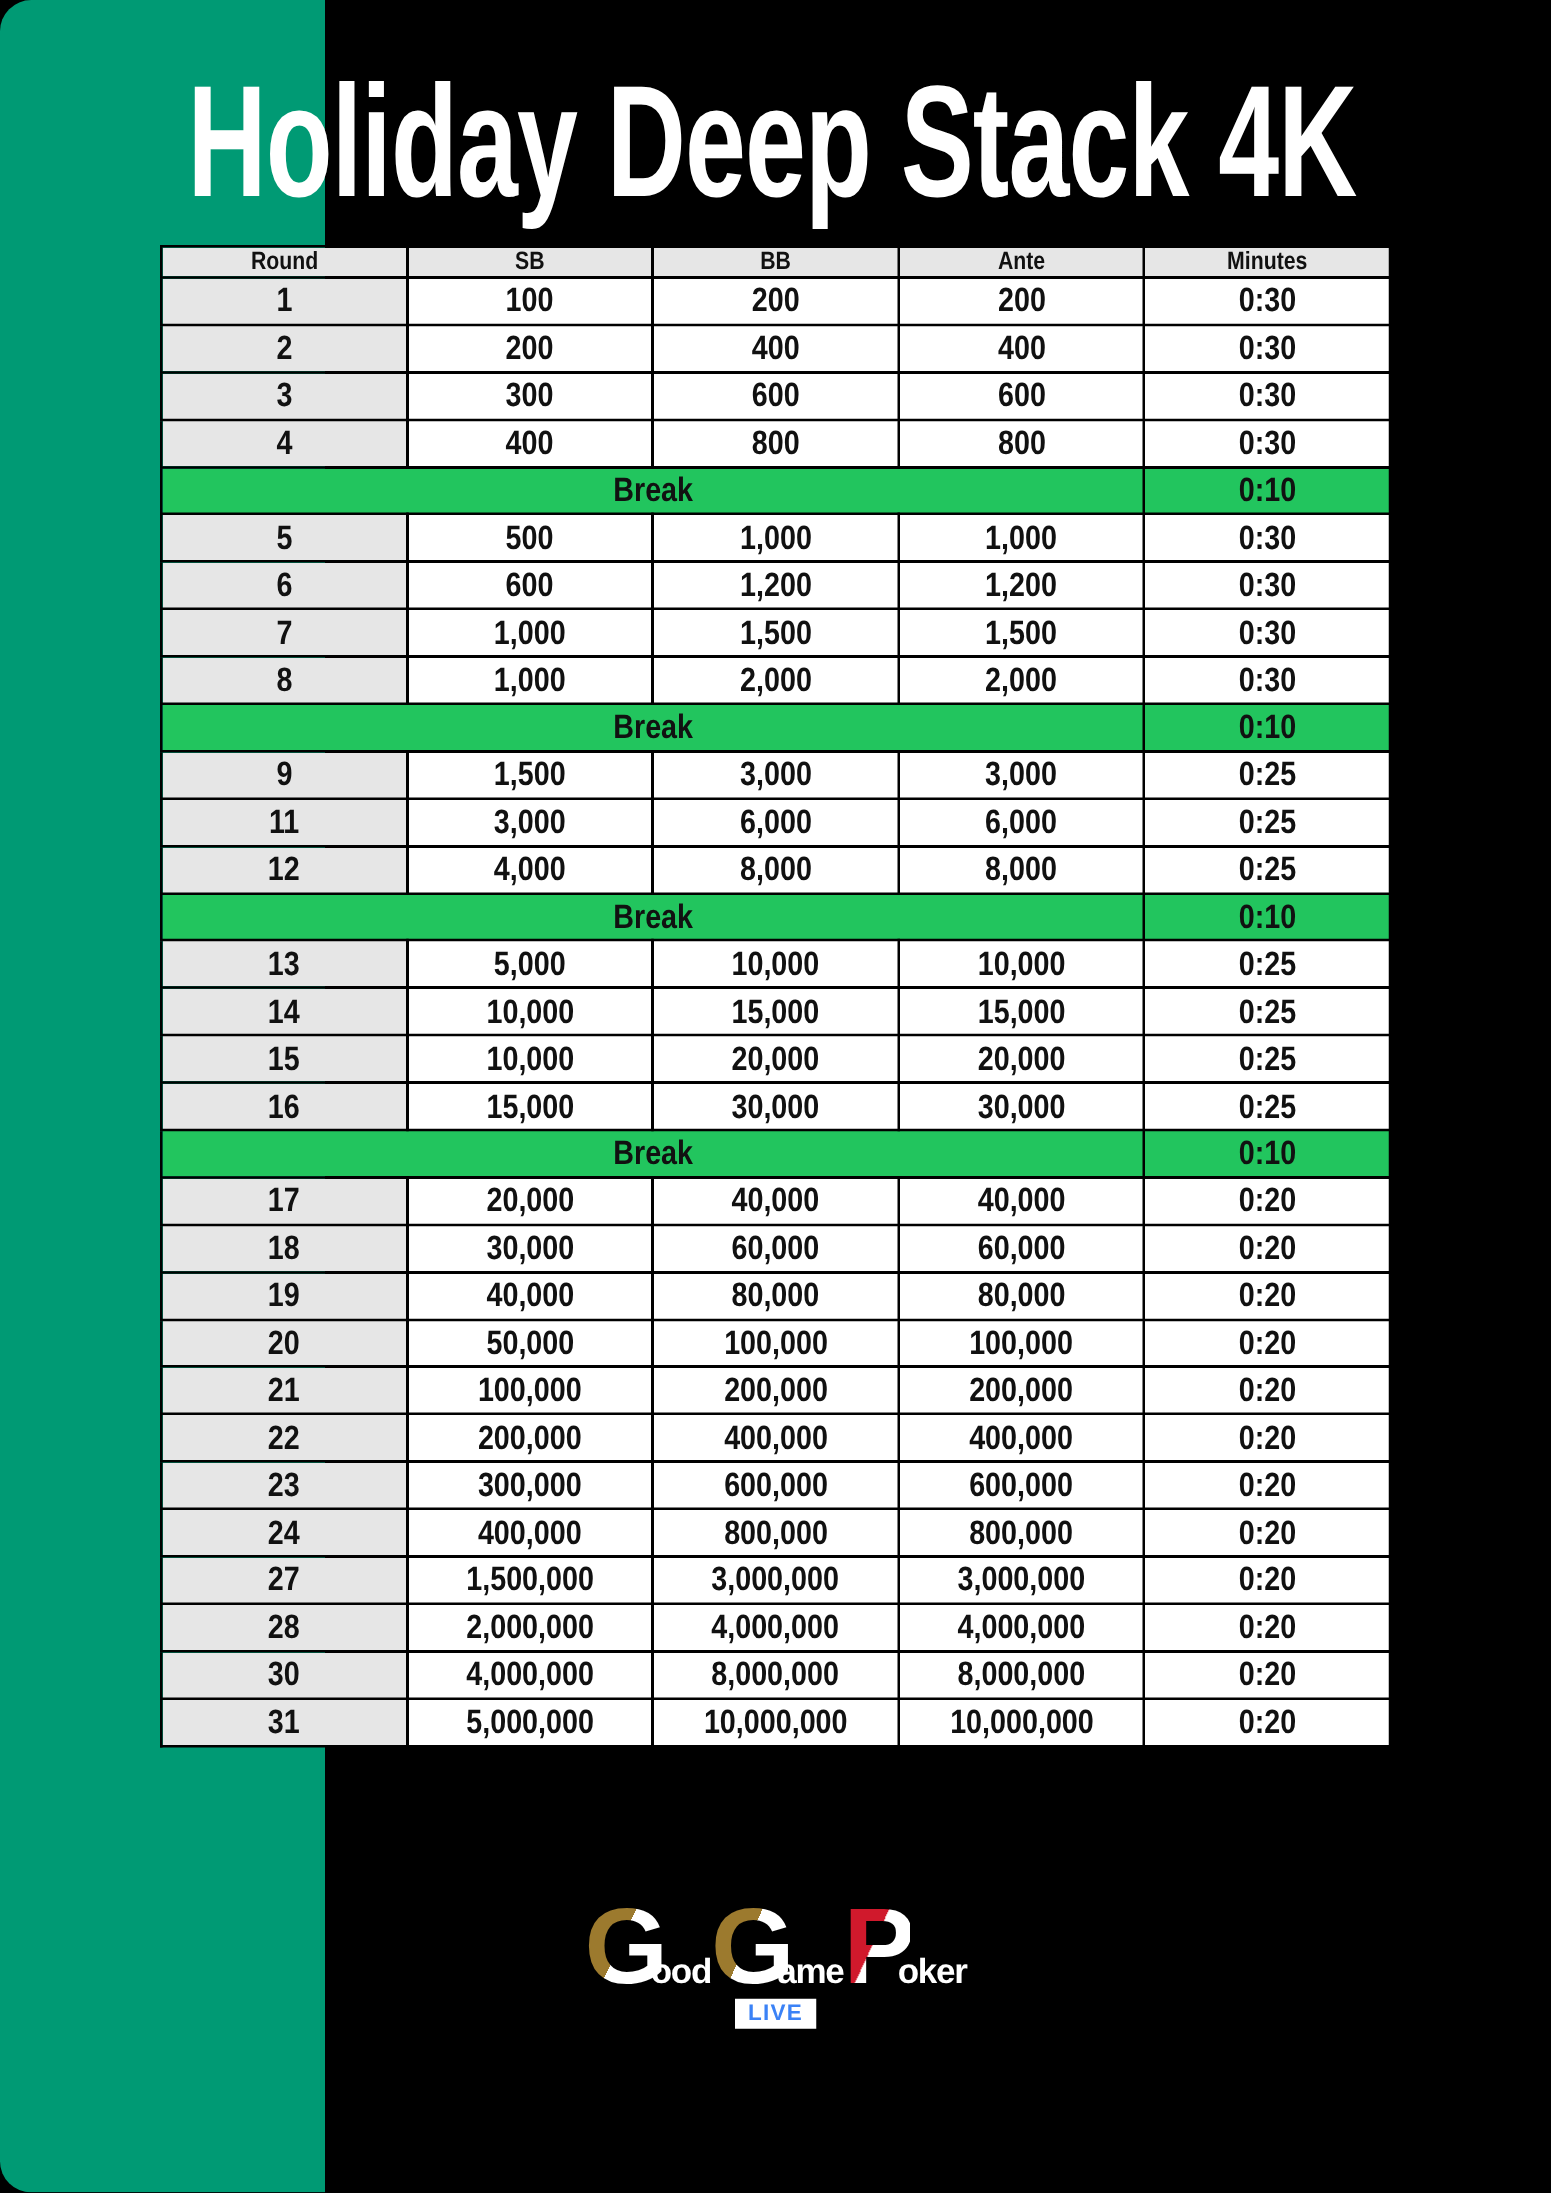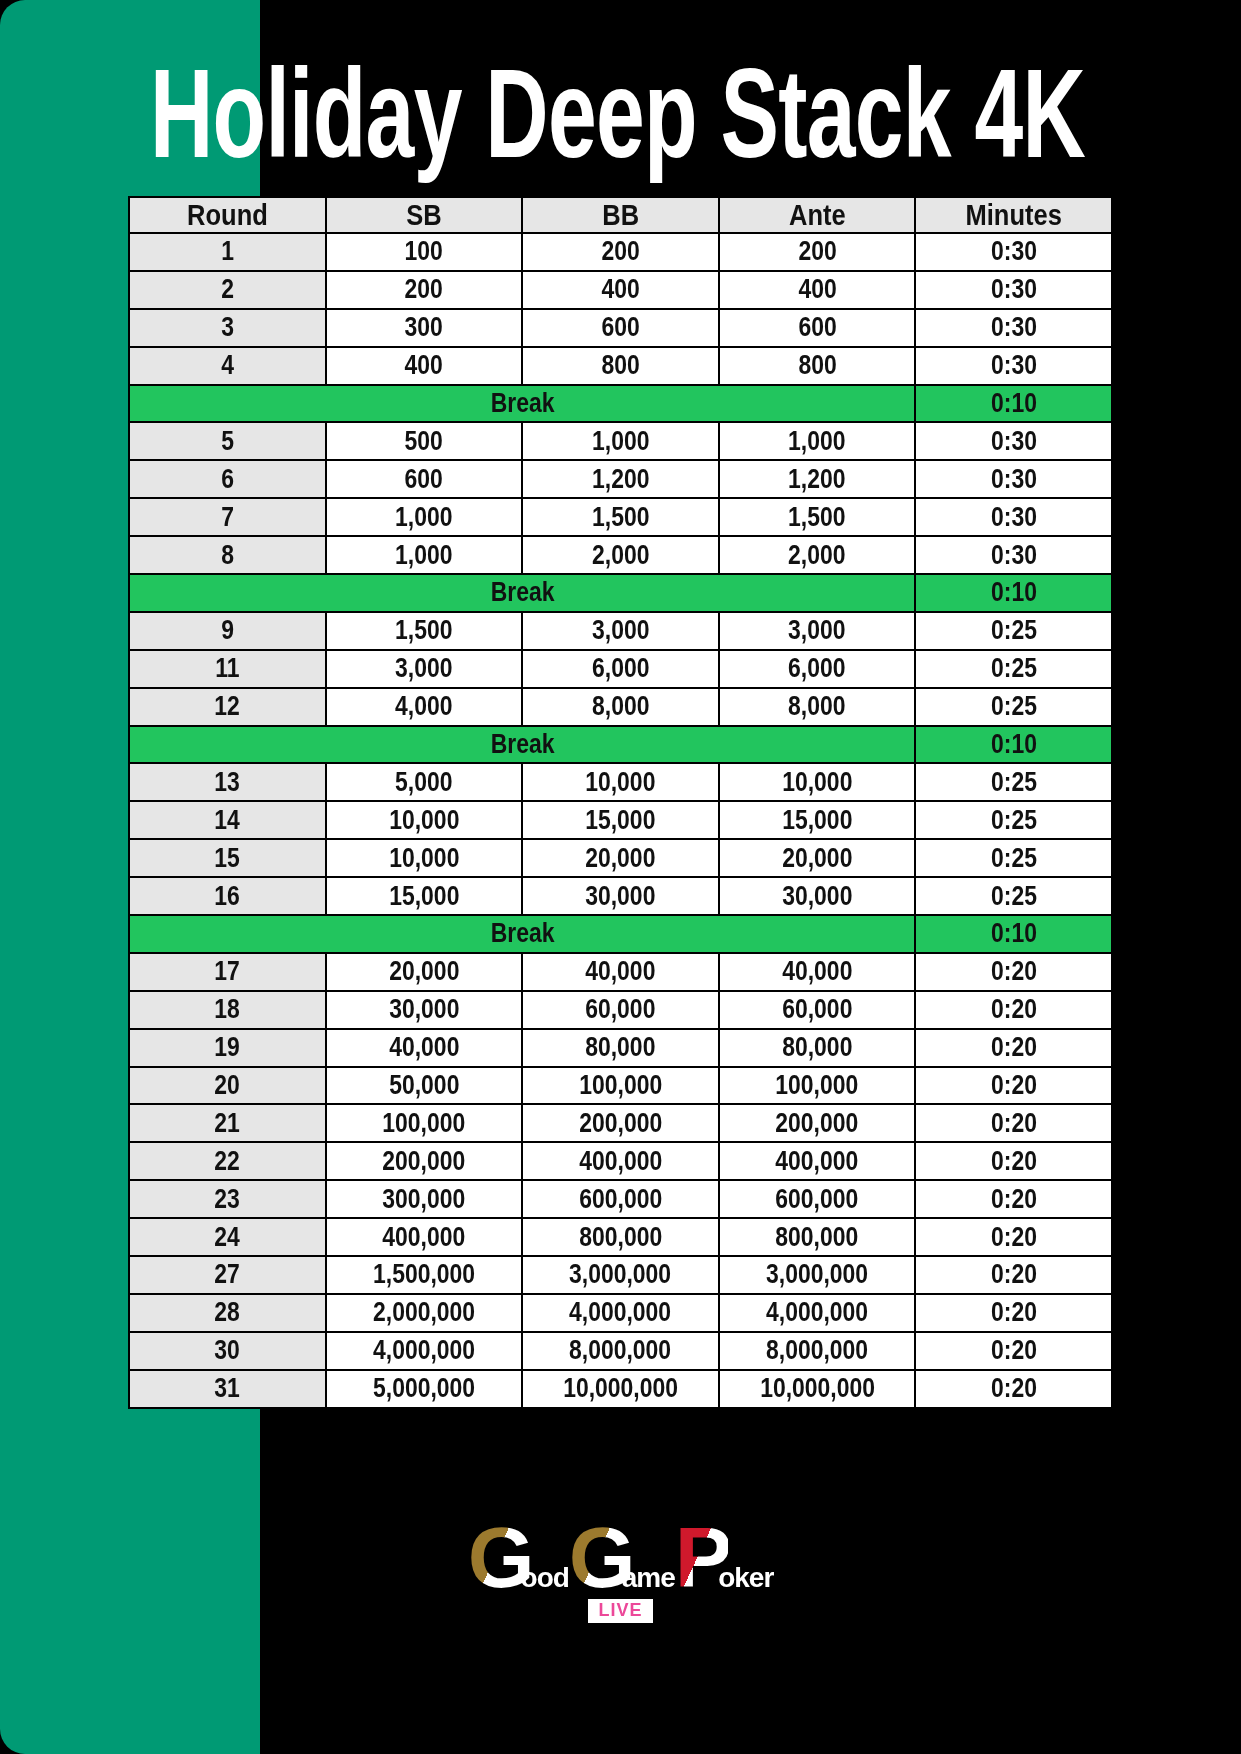--- a/index.html
+++ b/index.html
@@ -45,21 +45,21 @@
     height: 37.9px;
     font-weight: bold;
     font-size: 27px;
     color: #111;
     background: #ffffff;
     overflow: hidden;
   }
   table.blinds tr.hdr th {
     height: 24px;
     background: #e6e6e6;
-    font-size: 30px;
+    font-size: 20px;
   }
   table.blinds td.round { background: #e6e6e6; }
   table.blinds tr.break td { background: #22c55e; }
   .cn {
     display: inline-block;
     transform: scaleX(0.85);
     white-space: nowrap;
   }
   .logo-wrap {
     position: absolute;
@@ -86,21 +86,21 @@
     font-size: 28px;
     font-weight: bold;
     color: #ffffff;
     margin-left: -10px;
     letter-spacing: -1px;
   }
   .live-badge {
     display: inline-block;
     margin-top: 8px;
     background: #ffffff;
-    color: #ec4899;
+    color: #3b82f6;
     font-size: 18px;
     font-weight: bold;
     letter-spacing: 1px;
     padding: 1px 10px 2px 10px;
   }
 </style>
 </head>
 <body>
 
 <div class="page">

